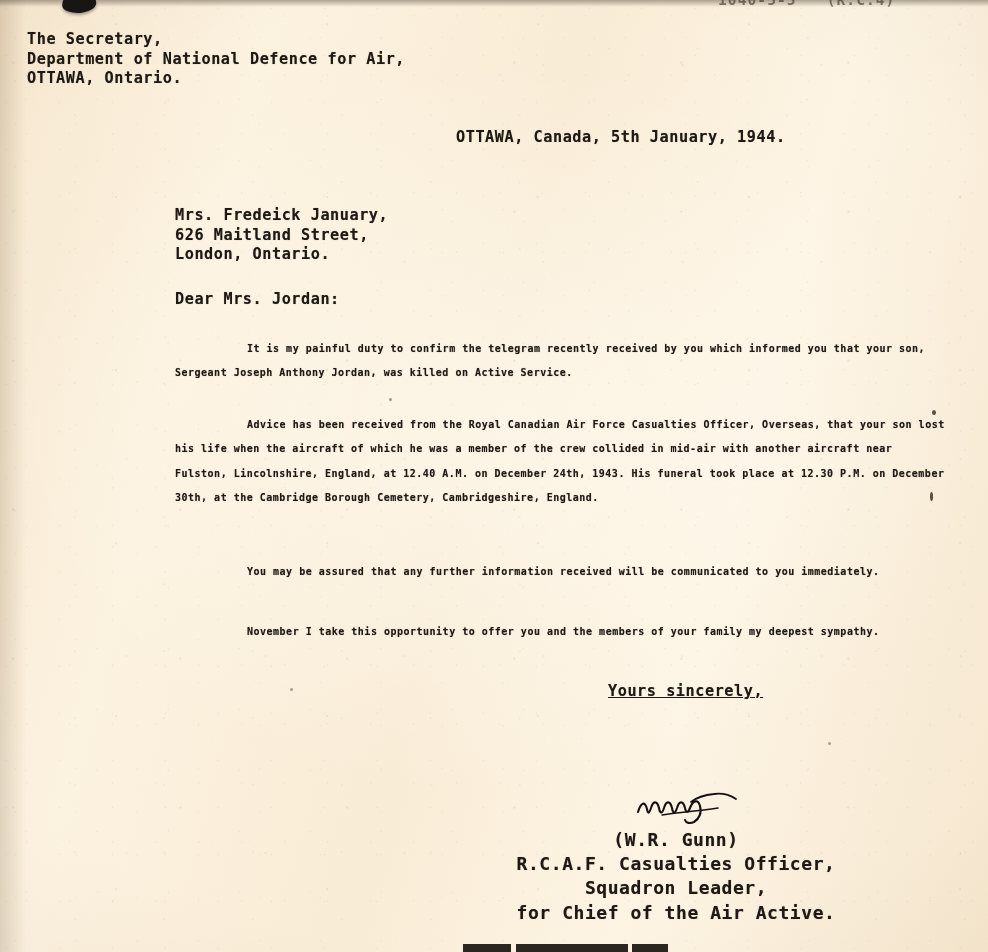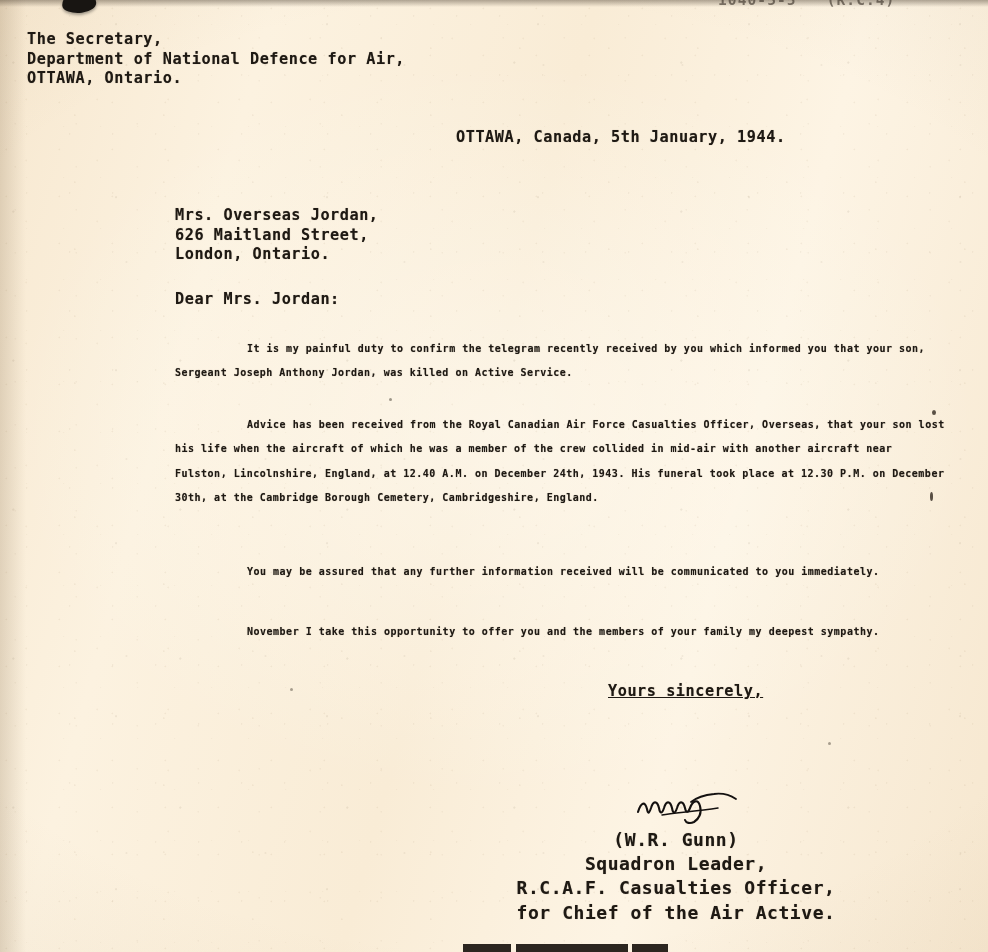--- a/index.html
+++ b/index.html
@@ -195,21 +195,21 @@
   <div class="fleck" style="top:742px;left:828px;width:3px;height:3px;opacity:0.4;"></div>
 
   <div id="ref-line"><span>1040-5-5</span><span class="code">(R.C.4)</span></div>
 
   <div class="txt" id="inside-address"><span>The Secretary,</span>
 <span>Department of National Defence for Air,</span>
 <span>OTTAWA, Ontario.</span></div>
 
   <div class="txt" id="date-line">OTTAWA, Canada, 5th January, 1944.</div>
 
-  <div class="txt" id="recipient"><span>Mrs. Overseas Jordan,</span>
+  <div class="txt" id="recipient"><span>Mrs. Fredeick January,</span>
 <span>626 Maitland Street,</span>
 <span>London, Ontario.</span></div>
 
   <div class="txt" id="salutation">Dear Mrs. Jordan:</div>
 
   <div class="para" id="para-1"><span class="lead"></span><span>It is my painful duty to confirm the telegram recently received by you which informed you that your son, Sergeant Joseph Anthony Jordan, was killed on Active Service.</span></div>
 
   <div class="para" id="para-2"><span class="lead"></span><span>Advice has been received from the Royal Canadian Air Force Casualties Officer, Overseas, that your son lost his life when the aircraft of which he was a member of the crew collided in mid-air with another aircraft near Fulston, Lincolnshire, England, at 12.40 A.M. on December 24th, 1943. His funeral took place at 12.30 P.M. on December 30th, at the Cambridge Borough Cemetery, Cambridgeshire, England.</span></div>
 
   <div class="para" id="para-3"><span class="lead"></span><span>You may be assured that any further information received will be communicated to you immediately.</span></div>
@@ -221,22 +221,22 @@
   <div id="signature-mark">
     <svg width="104" height="40" viewBox="0 0 104 40" fill="none" xmlns="http://www.w3.org/2000/svg">
       <path d="M2 24 C5 14, 9 13, 11 21 C12 26, 13 26, 15 20 C17 13, 21 12, 23 20 C24 26, 26 26, 28 20 C30 13, 34 12, 36 20 C37 26, 39 26, 41 20 C43 13, 47 12, 49 20 C50 25, 52 25, 54 20 C57 12, 62 11, 64 18 C66 25, 63 31, 58 34 C54 36, 50 35, 49 32" stroke="#141110" stroke-width="2.1" stroke-linecap="round" stroke-linejoin="round"></path>
       <path d="M55 14 C60 10, 68 7, 78 6 C86 5, 94 7, 100 11" stroke="#141110" stroke-width="1.8" stroke-linecap="round"></path>
       <path d="M26 27 C40 25, 62 23, 82 20" stroke="#141110" stroke-width="1.5" stroke-linecap="round"></path>
     </svg>
   </div>
 
   <div id="sig-block">
     <div>(W.R. Gunn)</div>
+    <div>R.C.A.F. Casualties Officer,</div>
     <div>Squadron Leader,</div>
-    <div>R.C.A.F. Casualties Officer,</div>
     <div>for Chief of the Air Active.</div>
   </div>
 
   <div id="bottom-bar">
     <i id="bb1"></i>
     <i id="bb2"></i>
     <i id="bb3"></i>
   </div>
 
 </div>

